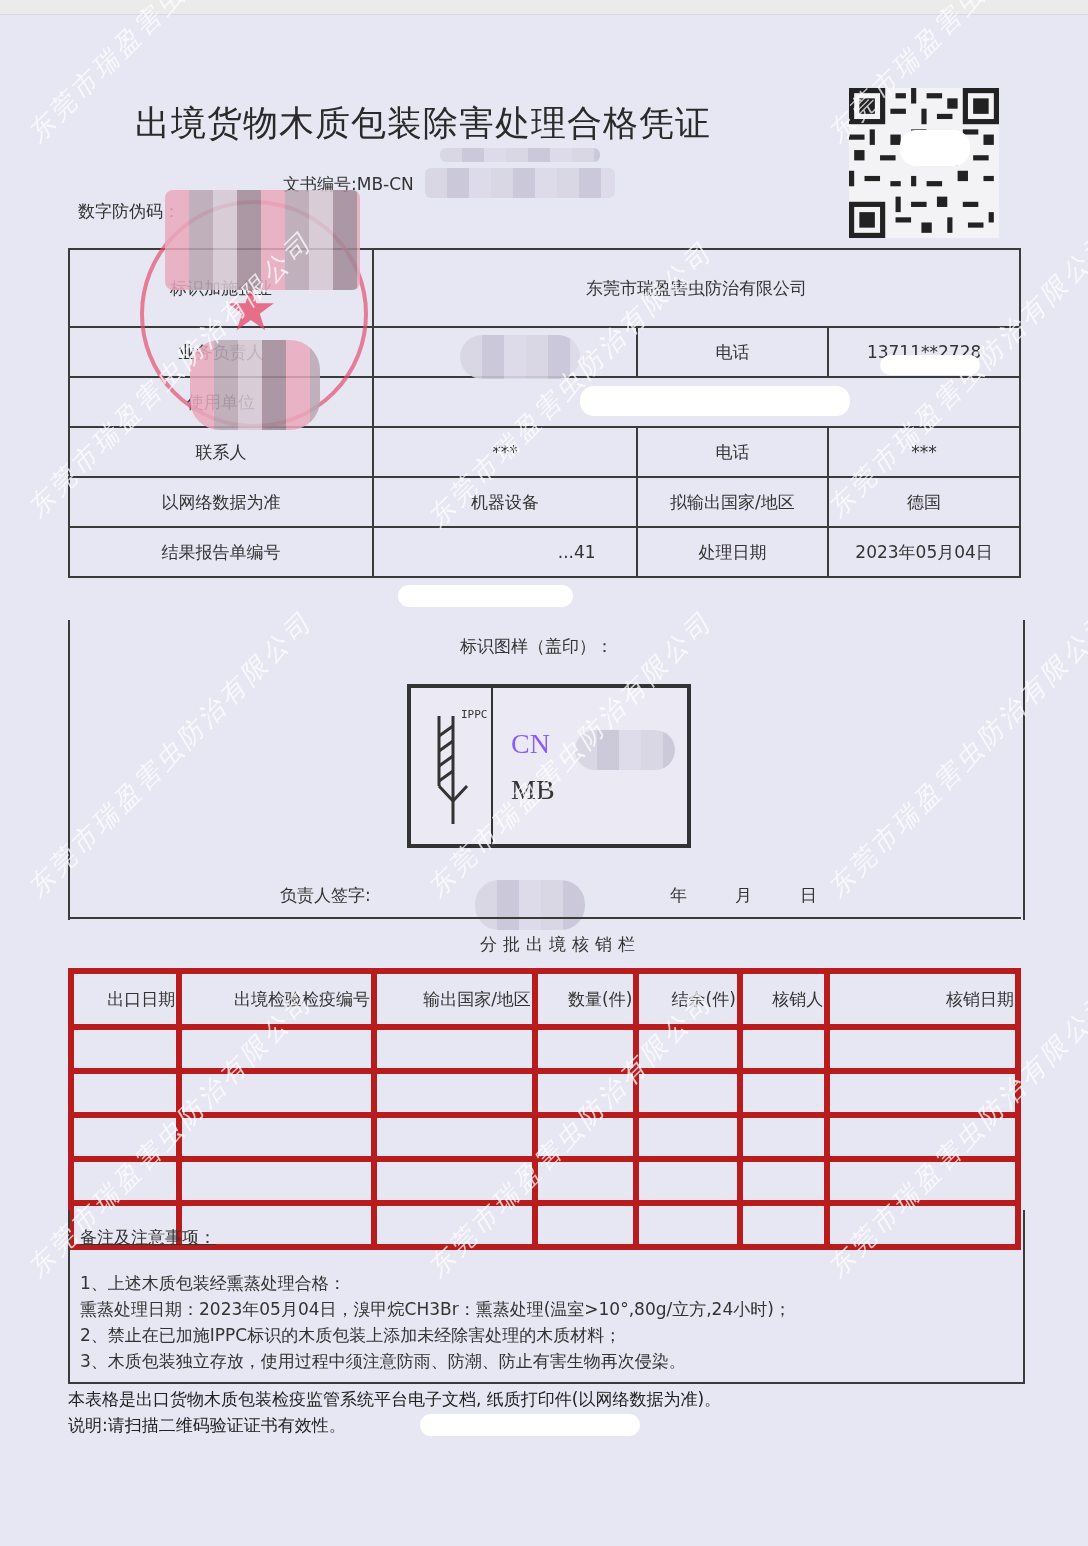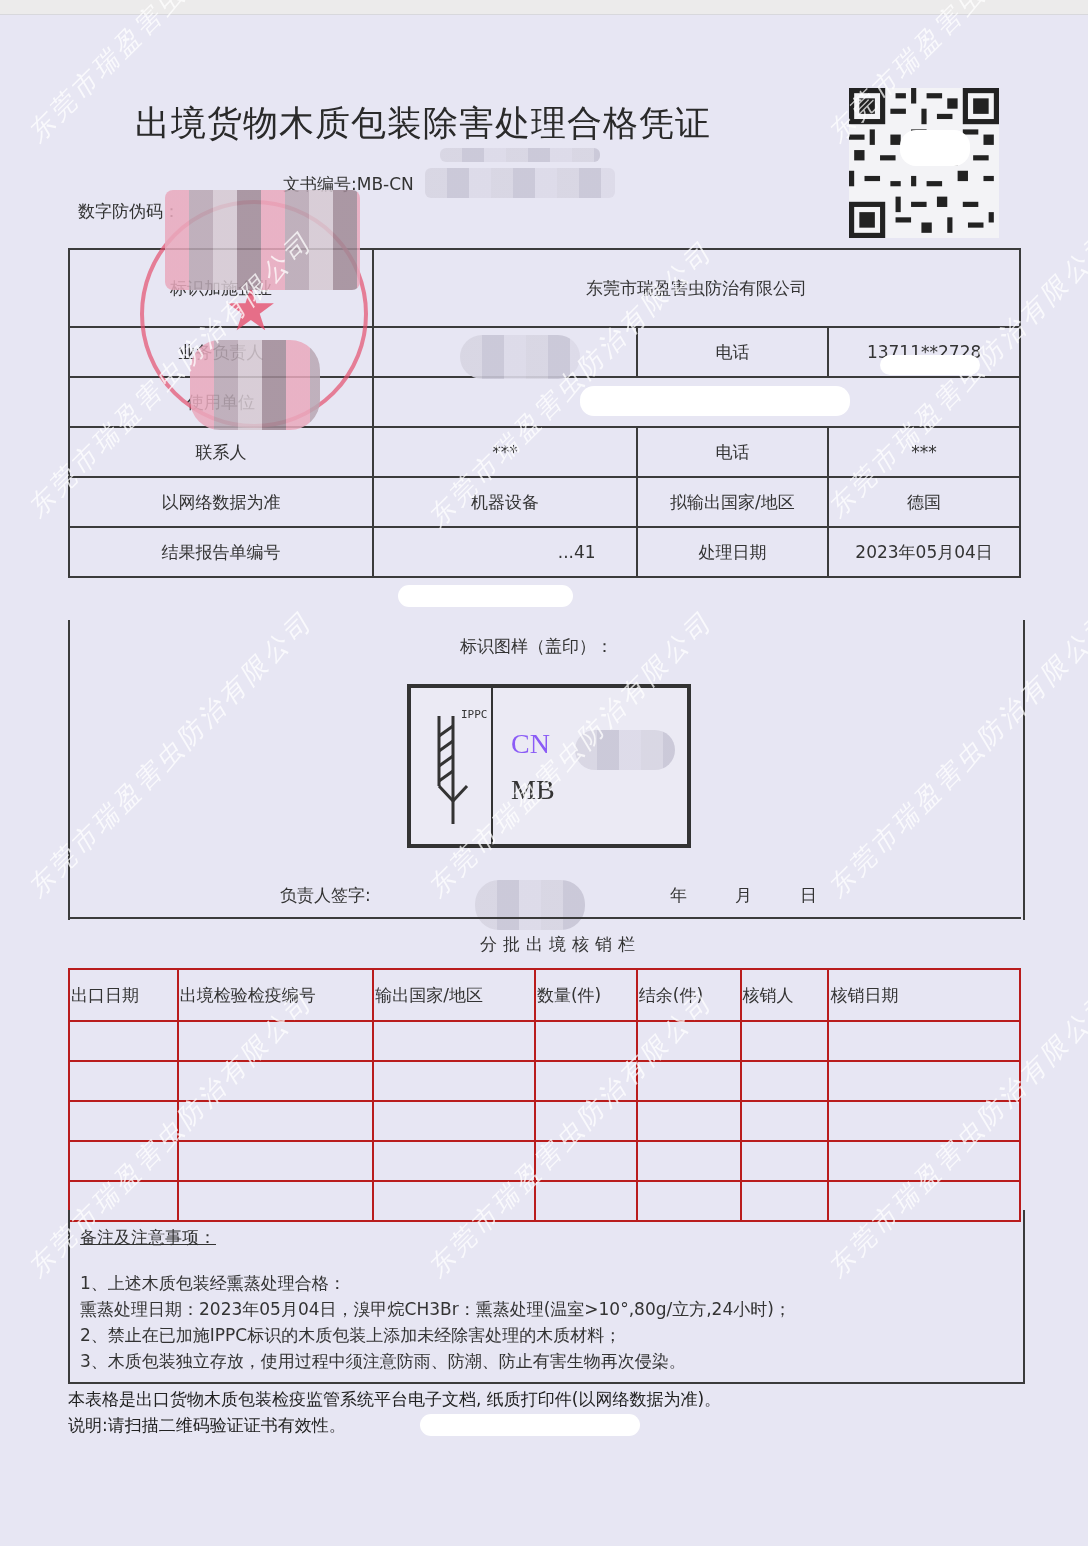--- a/index.html
+++ b/index.html
@@ -29,21 +29,21 @@
   .ippc .split { position:absolute; left:80px; top:0; width:2px; height:156px; background:#333; }
   .ippc .wheat { position:absolute; left:18px; top:18px; width:48px; height:120px; }
   .ippc .cn { position:absolute; left:100px; top:40px; font-family:"Liberation Serif", serif; font-size:28px; color:#8b5cf6; }
   .ippc .mb { position:absolute; left:100px; top:86px; font-family:"Liberation Serif", serif; font-size:28px; color:#333; }
   .ippc .ippctext { position:absolute; left:50px; top:18px; font-size:11px; line-height:17px; width:10px; color:#333; font-family:"DejaVu Sans Mono", monospace; }
   .sign { position:absolute; left:280px; top:884px; font-size:17px; }
   .ymd { position:absolute; top:884px; font-size:17px; }
   .sign-line { position:absolute; left:68px; top:917px; width:953px; height:2px; background:#3b3b3b; }
   .fenpi { position:absolute; left:460px; top:933px; font-size:17px; letter-spacing:6px;margin-left:20px; }
   .sub { left:68px; top:968px; width:953px; }
-  .sub td { border:2px solid #b91c1c; text-align:left; font-size:17px; height:36px; }
+  .sub td { border:6px solid #b91c1c; text-align:right; font-size:17px; height:36px; }
   .sub tr.hd td { height:48px; }
   .notes-box { position:absolute; left:68px; top:1210px; width:953px; height:172px; border:2px solid #3b3b3b; border-top:none; }
   .notes-title { position:absolute; left:80px; top:1226px; font-size:17px; text-decoration:underline; }
   .note { position:absolute; left:80px; font-size:17px; color:#333; }
   .foot { position:absolute; left:68px; font-size:17px; color:#222; }
   .wm { position:absolute; font-size:26px; color:rgba(255,255,255,.75); transform:rotate(-45deg); transform-origin:left top; white-space:nowrap; letter-spacing:4px; font-style:italic; pointer-events:none; }
   .white-blot { position:absolute; background:#fff; border-radius:14px; }
 </style>
 </head>
 <body>

